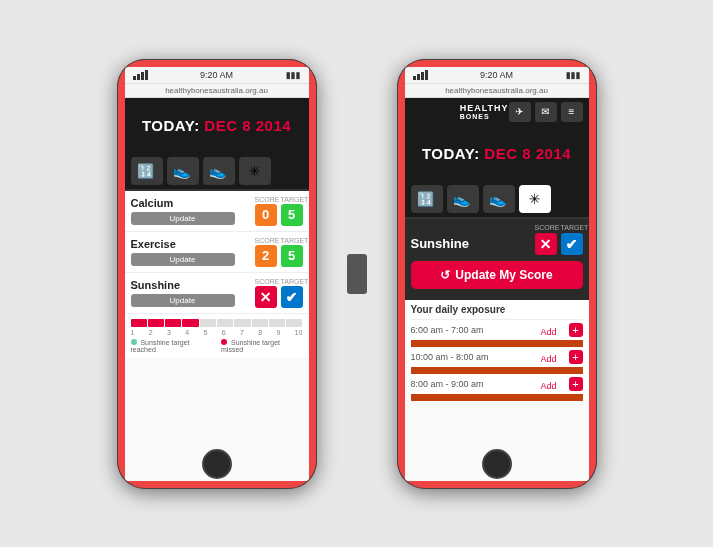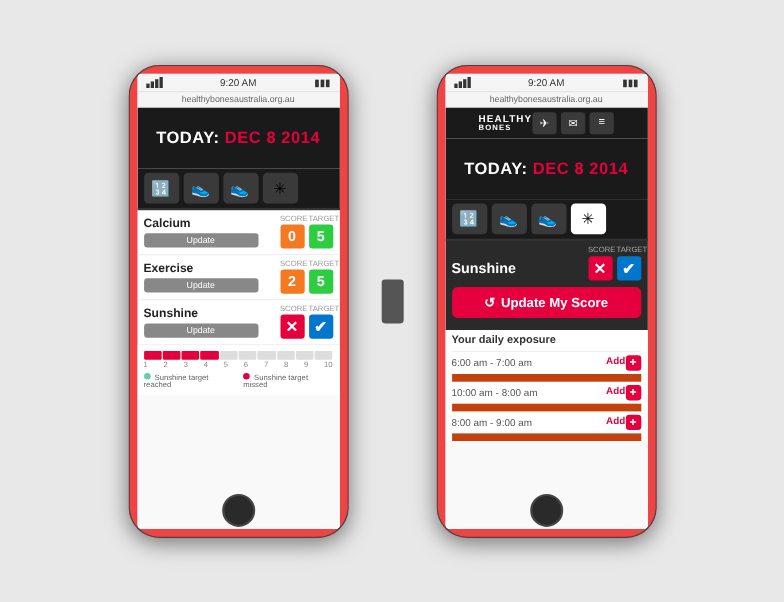--- a/index.html
+++ b/index.html
@@ -237,21 +237,21 @@
       bottom: 10px;
       left: 50%;
       transform: translateX(-50%);
     }
 
     
     .right-phone-header {
       background: #1a1a1a;
       display: flex;
       align-items: center;
-      justify-content: center;
+      justify-content: flex-end;
       padding: 4px 6px;
     }
 
     .healthy-bones-logo {
       display: flex;
       flex-direction: column;
       line-height: 1;
     }
     .healthy-bones-logo .logo-top {
       font-size: 9px;
@@ -348,23 +348,22 @@
       border-bottom: 7px solid #c2410c;
     }
 
     .time-slot-label {
       font-size: 9px;
       color: #555;
     }
 
     .add-row {
       display: flex;
-      align-items: flex-start;
-      gap: 0;
-      font-weight: bold;
+      align-items: flex-end;
+      gap: 12px;
     }
 
     .add-label {
       font-size: 9px;
       color: #e5003d;
     }
 
     .plus-icon {
       width: 14px;
       height: 14px;

